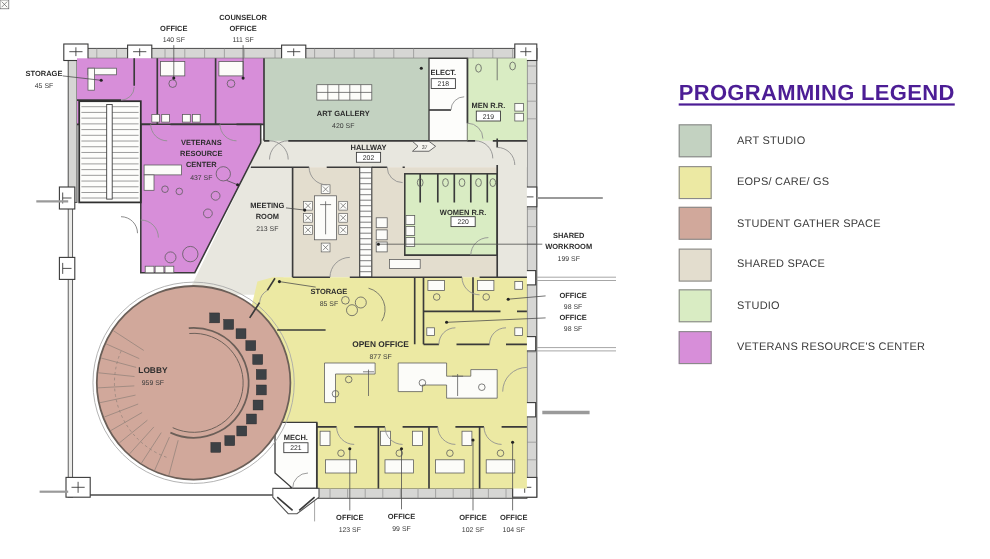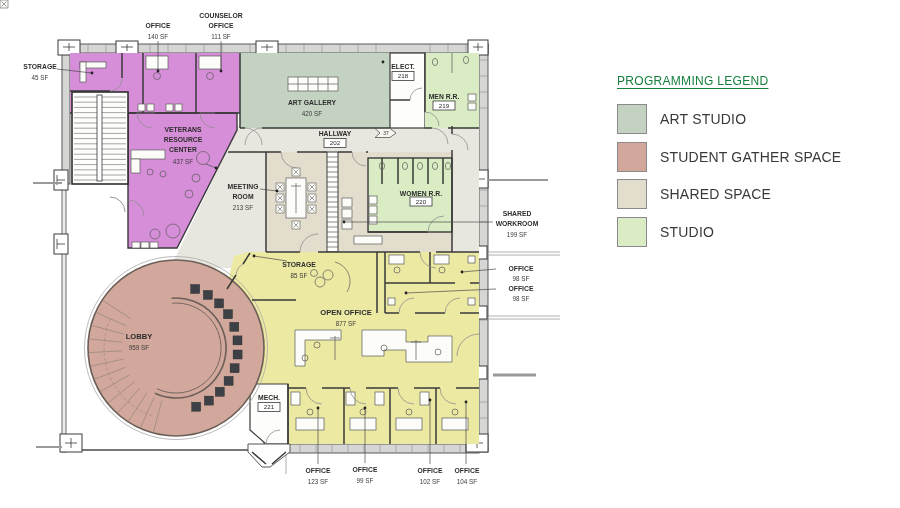--- a/index.html
+++ b/index.html
@@ -13,26 +13,26 @@
   .tn{font:400 6.2px "Liberation Sans",sans-serif;fill:#2d2d2d;text-anchor:middle;}
   .tm{font:400 4.8px "Liberation Sans",sans-serif;fill:#2d2d2d;text-anchor:middle;}
   
   .f-circ{fill:#e8e7df;} .f-art{fill:#c3d2c1;} .f-util{fill:#d9ecc3;}
   .f-vrc{fill:#d78ed9;} .f-shared{fill:#e3ddce;} .f-eops{fill:#ece9a3;}
   .f-gather{fill:#d1a89b;} .f-white{fill:#fdfdfb;}
   .wallband{fill:#d6d6d4;stroke:#4a4a4a;stroke-width:0.9;}
   .colbox{fill:#fff;stroke:#3a3a3a;stroke-width:1;}
   
   .legend{position:absolute;left:617px;top:74px;width:270px;}
-  .legend-title{font-size:12px;font-weight:400;color:#15803d;letter-spacing:0.3px;
+  .legend-title{font-size:20px;font-weight:700;color:#4c1d95;letter-spacing:0.3px;
                 text-decoration:underline;text-underline-offset:3px;white-space:nowrap;}
   .legend-rows{margin-top:16px;}
   .legend-row{display:flex;align-items:center;height:30px;margin-bottom:7.5px;}
   .legend-swatch{width:30px;height:30px;border:1px solid #8a8a8a;flex:0 0 auto;box-sizing:border-box;}
-  .legend-label{margin-left:13px;font-size:14px;color:#3a3a3a;letter-spacing:0.2px;white-space:nowrap;text-align:right;}
+  .legend-label{margin-left:23px;font-size:10px;color:#3a3a3a;letter-spacing:0.2px;white-space:nowrap;text-align:right;}
 </style>
 </head>
 <body>
 
 <div class="stage">
 
 <svg width="570" height="508" viewBox="0 0 570 508">
 
   <g>
     <rect x="62" y="44" width="426" height="408" fill="#ffffff" stroke="none"></rect>
@@ -408,26 +408,34 @@
 </svg>
 
   <div class="legend">
     <div class="legend-title">PROGRAMMING LEGEND</div>
     <div class="legend-rows">
       <div class="legend-row">
         <div class="legend-swatch" style="background: rgb(195, 210, 193);"></div>
         <div class="legend-label">ART STUDIO</div>
       </div>
       <div class="legend-row">
+        <div class="legend-swatch" style="background: rgb(236, 233, 163);"></div>
+        <div class="legend-label">EOPS/ CARE/ GS</div>
+      </div>
+      <div class="legend-row">
         <div class="legend-swatch" style="background: rgb(209, 168, 155);"></div>
         <div class="legend-label">STUDENT GATHER SPACE</div>
       </div>
       <div class="legend-row">
         <div class="legend-swatch" style="background: rgb(227, 221, 206);"></div>
         <div class="legend-label">SHARED SPACE</div>
       </div>
       <div class="legend-row">
         <div class="legend-swatch" style="background: rgb(217, 236, 195);"></div>
         <div class="legend-label">STUDIO</div>
+      </div>
+      <div class="legend-row">
+        <div class="legend-swatch" style="background: rgb(215, 142, 217);"></div>
+        <div class="legend-label">VETERANS RESOURCE'S CENTER</div>
       </div>
     </div>
   </div>
 </div>
 
 </body></html>

